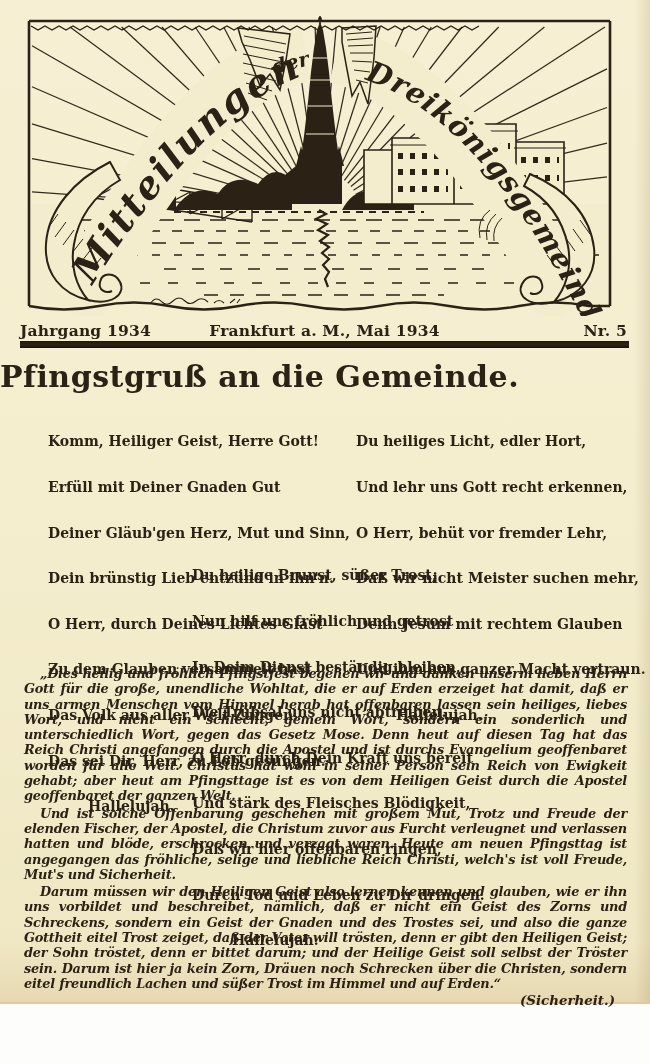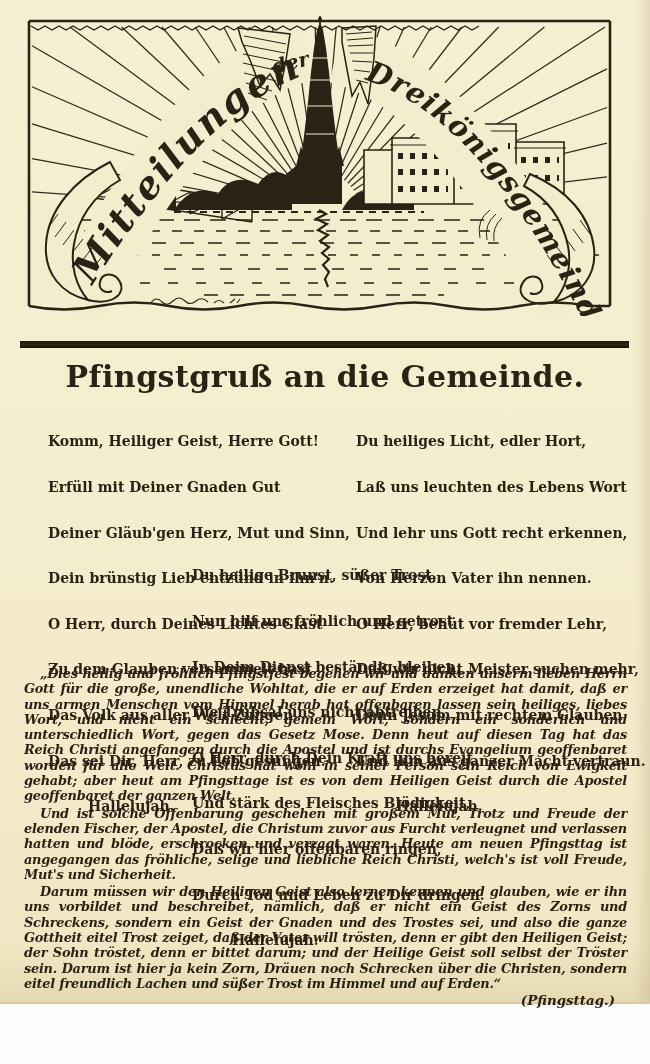--- a/index.html
+++ b/index.html
@@ -20,21 +20,21 @@
     pointer-events:none;
   }
   .masthead{position:absolute;left:24px;top:14px;width:591px;height:302px;}
   .dateline{position:absolute;left:20px;top:321px;width:609px;height:18px;
     font-weight:bold;font-size:15.5px;letter-spacing:.2px;}
   .dateline .dl-left{position:absolute;left:0;top:0;}
   .dateline .dl-center{position:absolute;left:0;top:0;width:100%;text-align:center;}
   .dateline .dl-right{position:absolute;right:2px;top:0;}
   .rule{position:absolute;left:20px;top:341px;width:609px;height:7px;
     background:linear-gradient(180deg,#1f1810 0%,#2e2415 55%,#170f08 100%);}
-  .title{position:absolute;left:0;top:359px;width:650px;text-align:center;
+  .title{position:absolute;left:0;top:359px;width:650px;
     font-size:30px;font-weight:bold;letter-spacing:.5px;}
   .stanza{position:absolute;font-size:14px;font-weight:bold;line-height:15.2px;white-space:pre;}
   .stanza-left{left:48px;top:404px;}
   .stanza-right{left:356px;top:404px;}
   .stanza-center{left:192px;top:538px;}
   .stanza .indent{padding-left:40px;}
   .prose{position:absolute;left:22px;top:664px;width:607px;
     font-size:12.9px;font-weight:bold;line-height:15.3px;letter-spacing:-.25px;
     text-align:justify;}
   .prose p{margin:2px;text-indent:16px;font-style:italic;}
@@ -188,41 +188,44 @@
 
     <path class="mh-stroke" stroke-width="1.1" d="M126 290 q6 -9 12 -2 q5 5 11 -1 q6 -6 12 0 q5 5 11 0 q6 -5 12 1 m6 1 q5 -5 10 0 m6 0 l5 -4 m2 4 l3 -4"></path>
 
     <g>
       <path class="mh-stroke" stroke-width="2.6" d="M5 7 H586 M5 7 V292 M586 7 V292"></path>
       <path class="mh-stroke" stroke-width="2.4" d="M5 292 Q40 299 75 292 T145 292 T215 292 T285 292 T355 292 T425 292 T495 292 T565 292 L586 292"></path>
       <path class="mh-stroke" stroke-width="1.4" d="M7 12 l7 4 7 -4 7 4 7 -4 7 4 7 -4 7 4 7 -4 7 4 7 -4 7 4 7 -4 7 4 7 -4 7 4 7 -4 7 4 7 -4 7 4 7 -4 7 4 7 -4 7 4 7 -4 7 4 7 -4 7 4 7 -4 7 4 7 -4 7 4 7 -4 7 4 7 -4 7 4 7 -4 7 4 7 -4 7 4 7 -4 7 4 7 -4 7 4 7 -4 7 4 7 -4 7 4 7 -4 7 4 7 -4 7 4 7 -4 7 4 7 -4 7 4 7 -4 7 4 7 -4 7 4 7 -4 7 4 7 -4 7 4 7 -4"></path>
     </g>
   </svg>
 
+  <div class="dateline">
+    <span class="dl-left">Jahrgang 1934</span>
+    <span class="dl-center">Frankfurt a. M., Mai 1934</span>
+    <span class="dl-right">Nr. 5</span>
+  </div>
   <div class="rule"></div>
 
   <div class="title">Pfingstgruß an die Gemeinde.</div>
 
   <div class="stanza stanza-left">
     <div>Komm, Heiliger Geist, Herre Gott!</div>
     <div>Erfüll mit Deiner Gnaden Gut</div>
     <div>Deiner Gläub'gen Herz, Mut und Sinn,</div>
     <div>Dein brünstig Lieb entzünd in ihn'n.</div>
     <div>O Herr, durch Deines Lichtes Glast</div>
     <div>Zu dem Glauben versammelt hast</div>
     <div>Das Volk aus aller Welt Zungen.</div>
     <div>Das sei Dir, Herr, zu Lob gesungen.</div>
     <div class="indent">Hallelujah.</div>
   </div>
 
   <div class="stanza stanza-right">
     <div>Du heiliges Licht, edler Hort,</div>
-    <div>Laß uns leuchten des Lebens Wort</div>
     <div>Und lehr uns Gott recht erkennen,</div>
-    <div>Von Herzen Vater ihn nennen.</div>
     <div>O Herr, behüt vor fremder Lehr,</div>
     <div>Daß wir nicht Meister suchen mehr,</div>
     <div>Denn Jesum mit rechtem Glauben</div>
     <div>Und ihm aus ganzer Macht vertraun.</div>
     <div class="indent">Hallelujah.</div>
   </div>
 
   <div class="stanza stanza-center">
     <div>Du heilige Brunst, süßer Trost,</div>
     <div>Nun hilf uns fröhlich und getrost</div>
@@ -232,16 +235,16 @@
     <div>Und stärk des Fleisches Blödigkeit,</div>
     <div>Daß wir hier offenbaren ringen,</div>
     <div>Durch Tod und Leben zu Dir dringen.</div>
     <div class="indent">Hallelujah.</div>
   </div>
 
   <div class="prose">
     <p>„Dies heilig und fröhlich Pfingstfest begehen wir und danken unserm lieben Herrn Gott für die große, unendliche Wohltat, die er auf Erden erzeiget hat damit, daß er uns armen Menschen vom Himmel herab hat offenbaren lassen sein heiliges, liebes Wort, und nicht ein schlecht, gemein Wort, sondern ein sonderlich und unterschiedlich Wort, gegen das Gesetz Mose. Denn heut auf diesen Tag hat das Reich Christi angefangen durch die Apostel und ist durchs Evangelium geoffenbaret worden für alle Welt. Christus hat wohl in seiner Person sein Reich von Ewigkeit gehabt; aber heut am Pfingsttage ist es von dem Heiligen Geist durch die Apostel geoffenbaret der ganzen Welt.</p>
     <p>Und ist solche Offenbarung geschehen mit großem Mut, Trotz und Freude der elenden Fischer, der Apostel, die Christum zuvor aus Furcht verleugnet und verlassen hatten und blöde, erschrocken und verzagt waren. Heute am neuen Pfingsttag ist angegangen das fröhliche, selige und liebliche Reich Christi, welch's ist voll Freude, Mut's und Sicherheit.</p>
     <p>Darum müssen wir den Heiligen Geist also lernen kennen und glauben, wie er ihn uns vorbildet und beschreibet, nämlich, daß er nicht ein Geist des Zorns und Schreckens, sondern ein Geist der Gnaden und des Trostes sei, und also die ganze Gottheit eitel Trost zeiget, daß der Vater will trösten, denn er gibt den Heiligen Geist; der Sohn tröstet, denn er bittet darum; und der Heilige Geist soll selbst der Tröster sein. Darum ist hier ja kein Zorn, Dräuen noch Schrecken über die Christen, sondern eitel freundlich Lachen und süßer Trost im Himmel und auf Erden.“</p>
-    <p class="attribution">(Pfingsttag.)</p>
+    <p class="attribution">(Sicherheit.)</p>
   </div>
 
 </div>
 
 </body></html>

